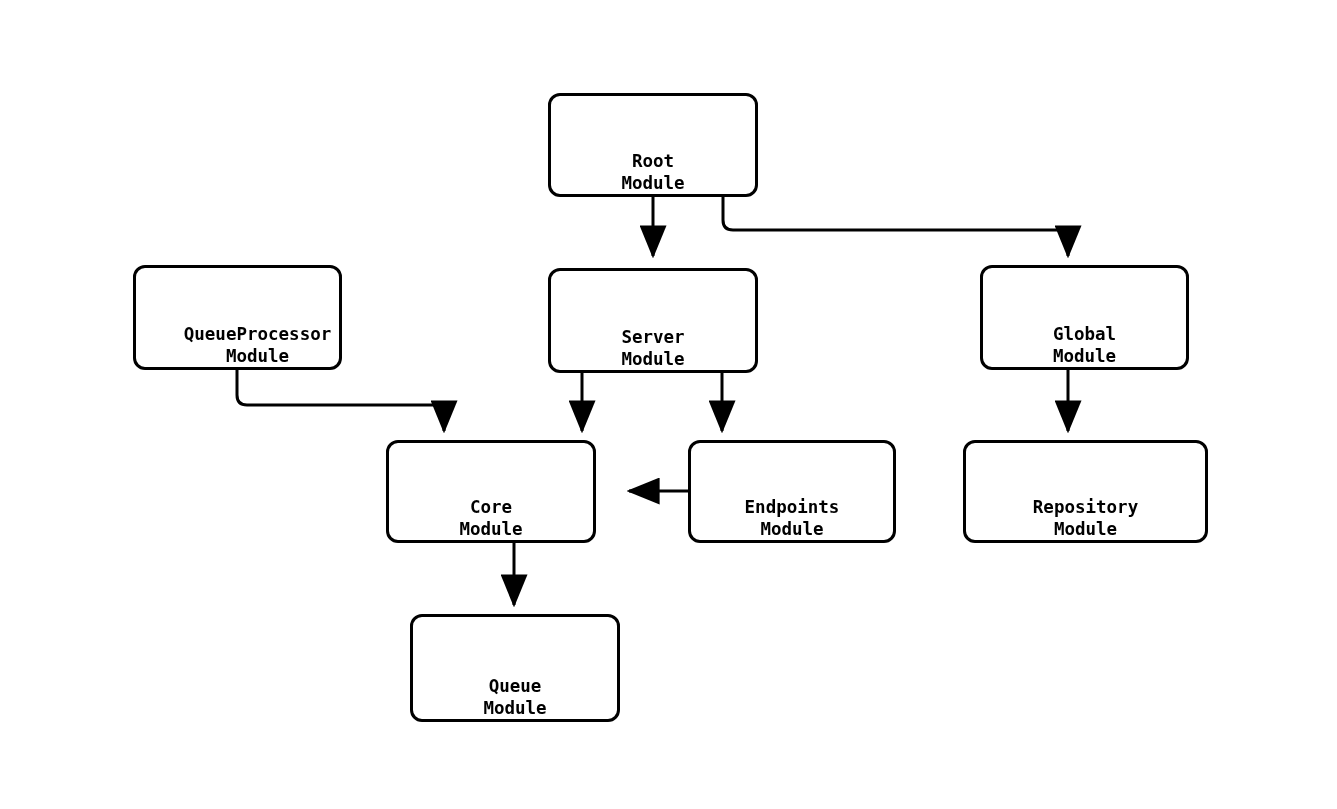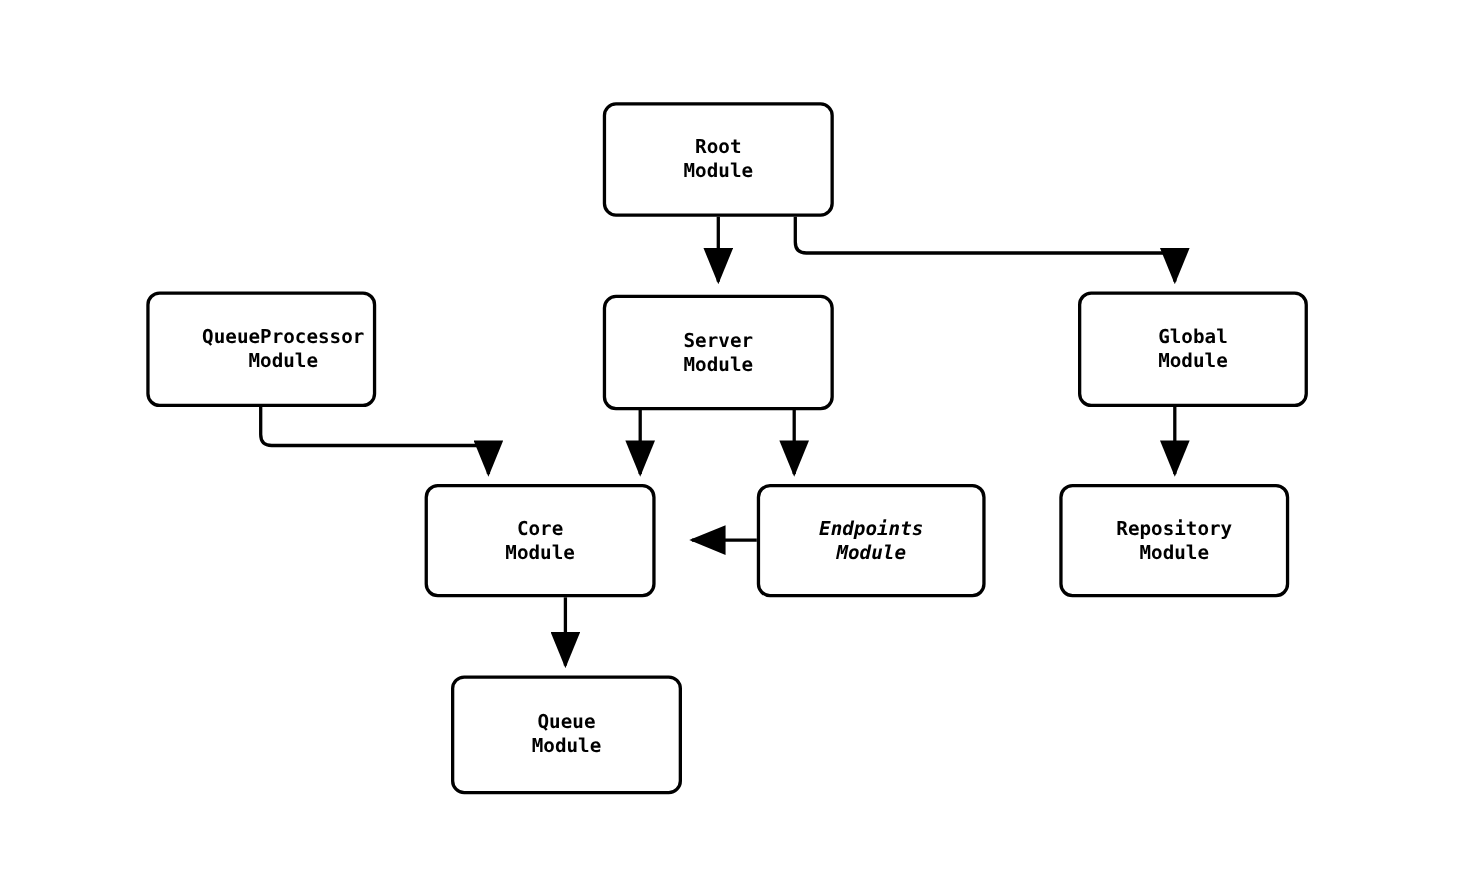--- a/index.html
+++ b/index.html
@@ -25,21 +25,21 @@
   }
   .node {
     position: absolute;
     box-sizing: border-box;
     border: 3px solid #000000;
     border-radius: 12px;
     background: #ffffff;
     display: flex;
     flex-direction: column;
     align-items: center;
-    justify-content: center;
+    justify-content: flex-end;
     text-align: center;
   }
   .node-line {
     font-family: "DejaVu Sans Mono", "Liberation Mono", monospace;
     font-size: 17.5px;
     line-height: 22px;
     font-weight: 700;
     color: #000000;
     white-space: pre;
     letter-spacing: 0px;
@@ -92,26 +92,26 @@
   <div class="node" style="left:963px; top:265px; width:209px; height:105px;margin-left:17px;">
     <span class="node-line">Global</span>
     <span class="node-line">Module</span>
   </div>
 
   <div class="node" style="left:386px; top:440px; width:210px; height:103px;">
     <span class="node-line">Core</span>
     <span class="node-line">Module</span>
   </div>
 
-  <div class="node" style="left:688px; top:440px; width:208px; height:103px;font-style:italic;">
+  <div class="node" style="left:688px; top:440px; width:208px; height:103px;">
     <span class="node-line">Endpoints</span>
     <span class="node-line">Module</span>
   </div>
 
-  <div class="node" style="left:963px; top:440px; width:209px; height:103px;">
+  <div class="node" style="left:963px; top:440px; width:245px; height:103px;">
     <span class="node-line">Repository</span>
     <span class="node-line">Module</span>
   </div>
 
   <div class="node" style="left:410px; top:614px; width:210px; height:108px;">
     <span class="node-line">Queue</span>
     <span class="node-line">Module</span>
   </div>
 
 </div>

